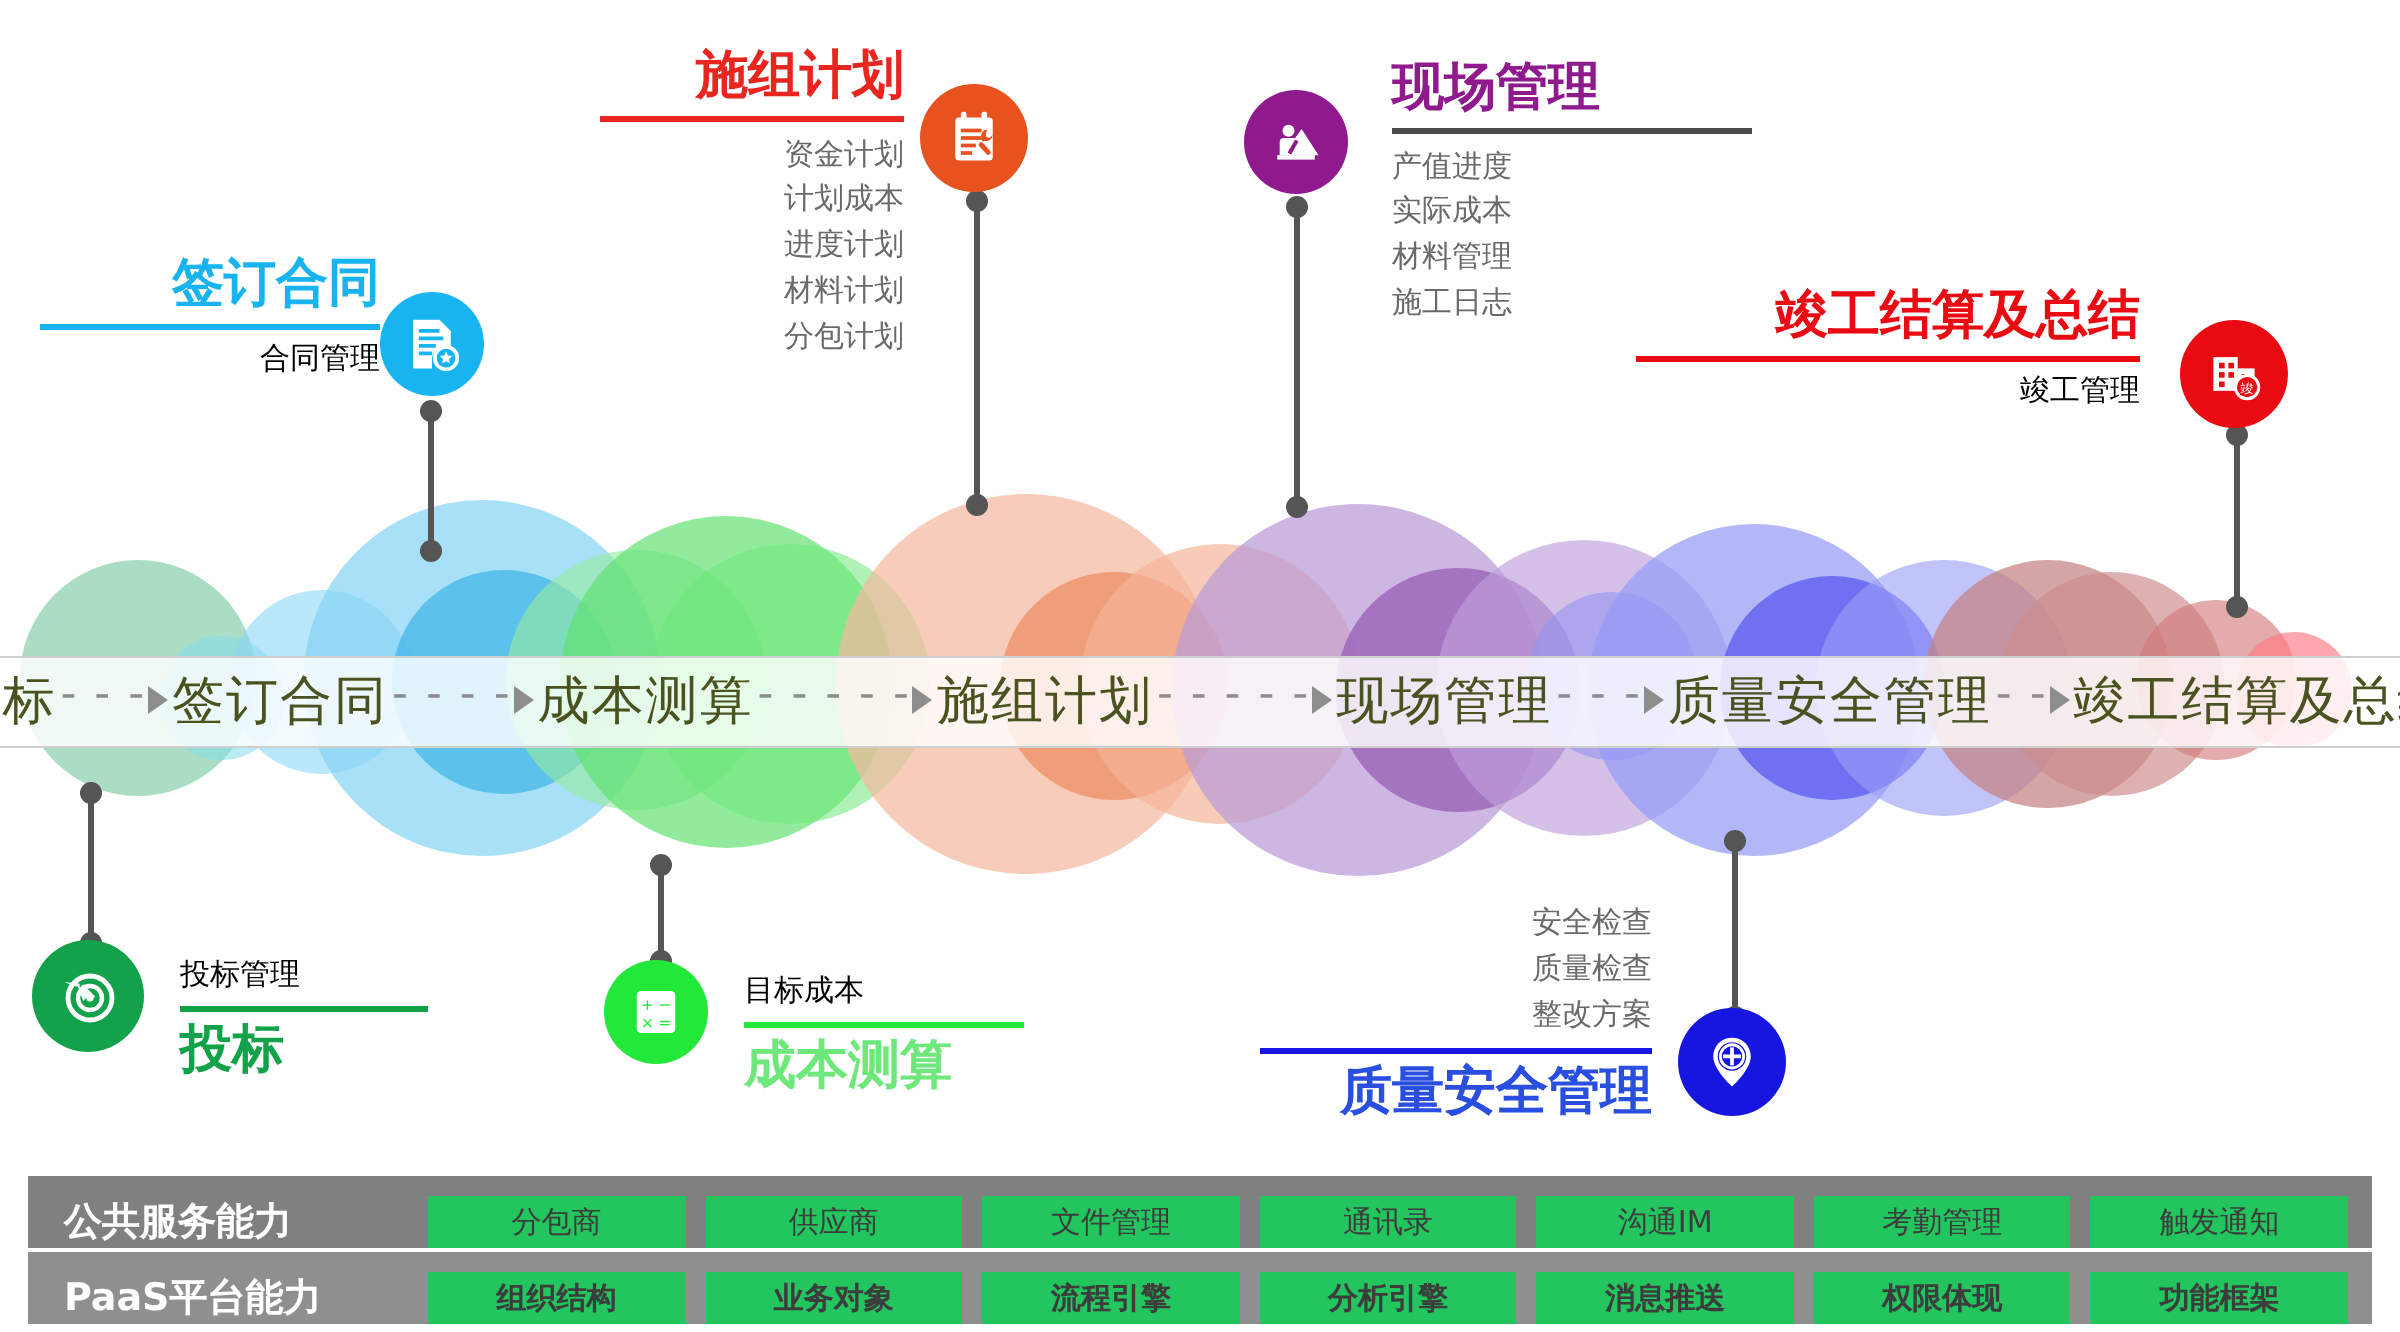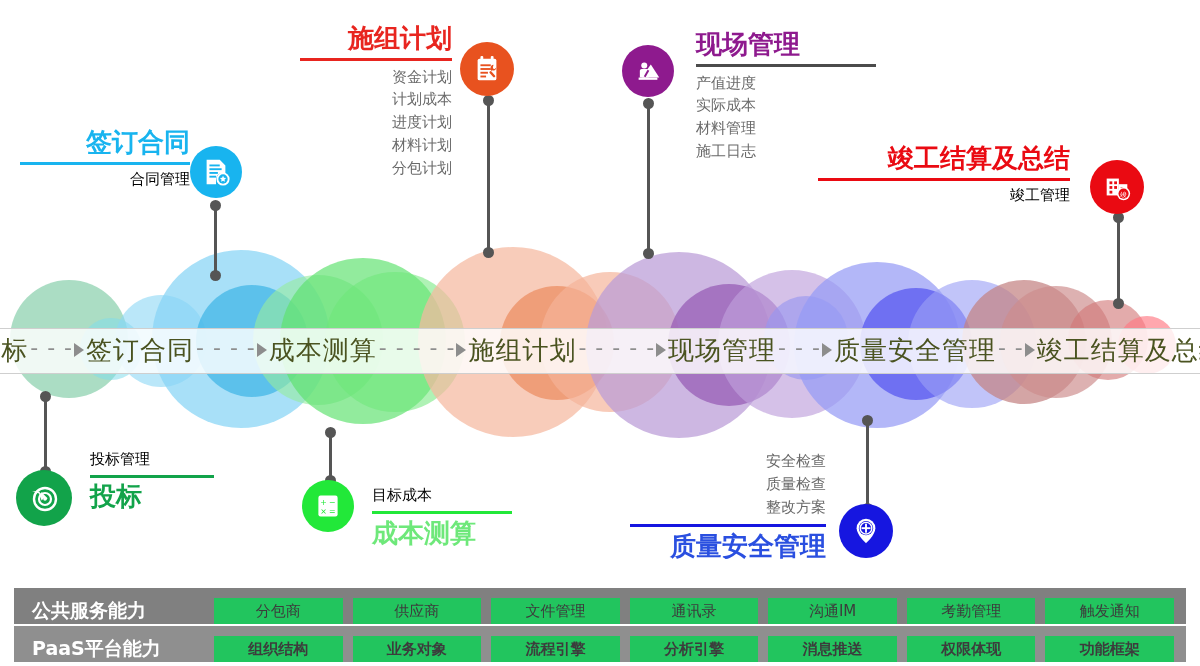--- a/index.html
+++ b/index.html
@@ -254,21 +254,21 @@
 
   <div class="icon-circle" style="left:16px;top:470px;width:56px;height:56px;background:#12a34a;">
     <svg width="32" height="32" viewBox="0 0 32 32">
       <circle cx="17" cy="17" r="11" fill="none" stroke="#fff" stroke-width="2.4"></circle>
       <circle cx="17" cy="17" r="6" fill="none" stroke="#fff" stroke-width="2.2"></circle>
       <circle cx="17" cy="17" r="1.8" fill="#fff"></circle>
       <path fill="#fff" d="M4 9l7 2.5 2.6 7 3.4-3.4-2.2-.5-.4-2.3-2.3-.4-.5-2.2z"></path>
       <rect x="11.5" y="12.8" width="8.5" height="2.5" fill="#fff" transform="rotate(45 15.7 14)"></rect>
     </svg>
   </div>
-  <div class="callout ta-l" style="left:90px;top:450px;width:124px;font-family:Liberation Serif, serif;">
+  <div class="callout ta-l" style="left:90px;top:478px;width:124px;">
     <div class="co-sub">投标管理</div>
     <div class="co-rule" style="background:#12a34a;margin-top:6px;"></div>
     <div class="co-title" style="color:#12a34a;">投标</div>
   </div>
 
   <div class="icon-circle" style="left:302px;top:480px;width:52px;height:52px;background:#22e839;">
     <svg width="28" height="28" viewBox="0 0 32 32">
       <rect x="5" y="4" width="22" height="24" rx="2.5" fill="#fff"></rect>
       <text x="11" y="15" font-size="9" fill="#22e839" text-anchor="middle" font-family="DejaVu Sans, sans-serif">+</text>
       <text x="21" y="15" font-size="9" fill="#22e839" text-anchor="middle" font-family="DejaVu Sans, sans-serif">−</text>

